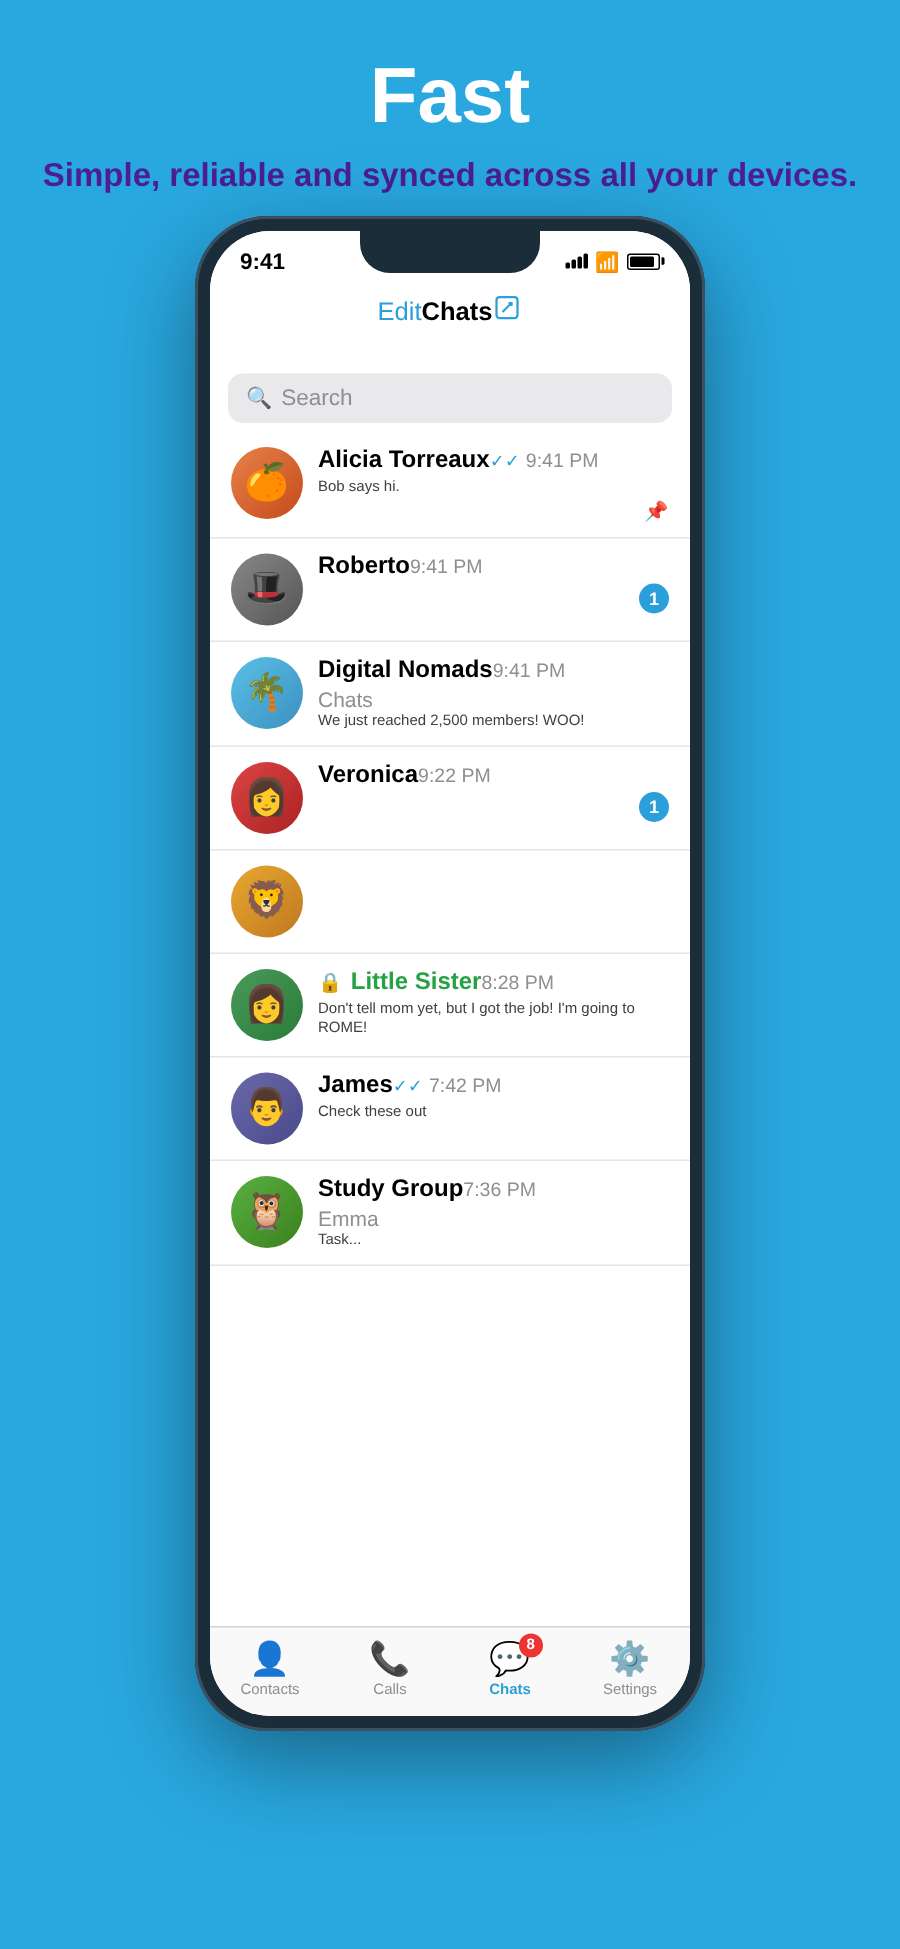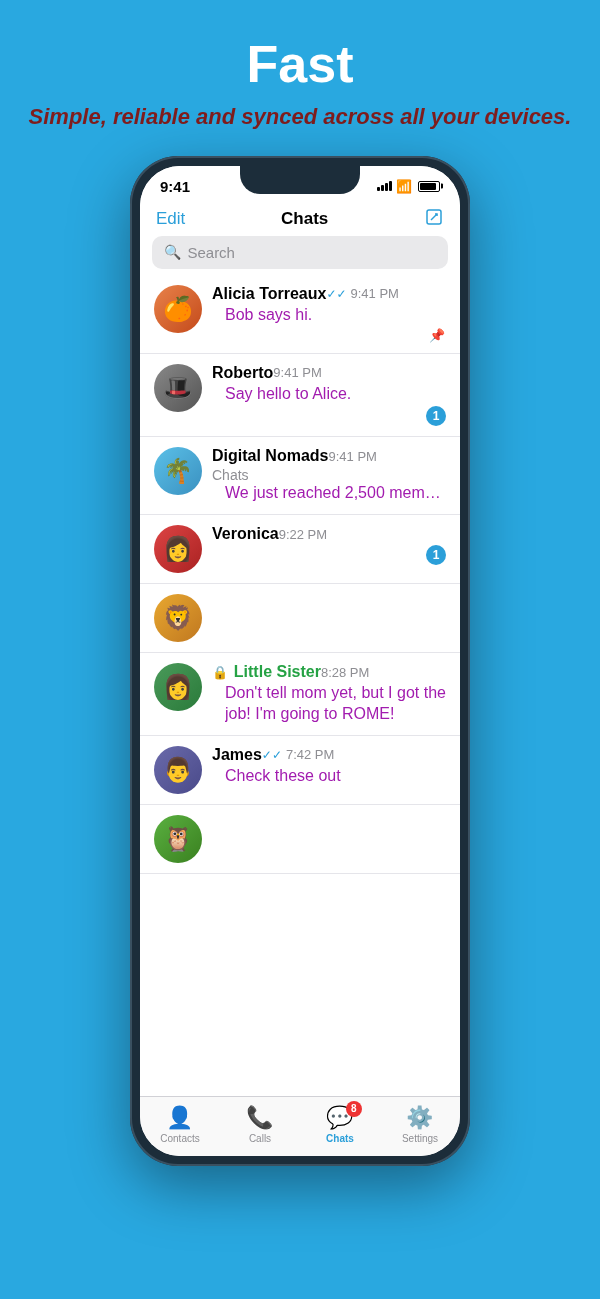--- a/index.html
+++ b/index.html
@@ -10,36 +10,35 @@
       font-family: -apple-system, BlinkMacSystemFont, 'Helvetica Neue', sans-serif;
       overflow: hidden;
       display: flex;
       flex-direction: column;
       align-items: center;
     }
 
     
     .hero {
       text-align: center;
-      padding: 36px 20px 24px;
+      padding: 36px 20px 12px;
       color: white;
     }
     .hero-title {
       font-size: 52px;
       font-weight: 900;
       color: white;
       line-height: 1.1;
       margin-bottom: 10px;
     }
     .hero-sub {
       font-size: 22px;
       font-weight: 700;
-      color: #7f1d1d;
+      color: #4c1d95;
       line-height: 1.3;
-      font-style: italic;
     }
 
     
     .phone-frame {
       width: 340px;
       height: 1010px;
       background: #1c2d3a;
       border-radius: 48px;
       padding: 10px;
       box-shadow: 0 20px 60px rgba(0,0,0,0.4), inset 0 0 0 2px #3a5060;
@@ -125,23 +124,23 @@
     .battery-fill {
       width: 90%;
       height: 100%;
       background: #000;
       border-radius: 1px;
     }
 
     
     .chat-header {
       display: flex;
-      justify-content: space-between;
-      align-items: center;
-      padding: 8px 16px 4px;
+      justify-content: center;
+      align-items: center;
+      padding: 8px 16px 28px;
       background: white;
     }
     .header-edit {
       color: #2b9fd9;
       font-size: 17px;
       font-weight: 400;
     }
     .header-title {
       font-size: 17px;
       font-weight: 700;
@@ -218,27 +217,26 @@
       font-size: 16px;
       font-weight: 600;
       color: #000;
     }
     .chat-name.green { color: #25a244; }
     .chat-time {
       font-size: 13px;
       color: #8e8e93;
     }
     .chat-msg {
-      font-size: 16px;
-      color: #a21caf;
+      font-size: 10px;
+      color: #404040;
       white-space: nowrap;
       overflow: hidden;
       text-overflow: ellipsis;
       line-height: 1.3;
-      margin-left: 13px;
     }
     .chat-msg.two-line {
       white-space: normal;
       display: -webkit-box;
       -webkit-line-clamp: 2;
       -webkit-box-orient: vertical;
       overflow: hidden;
     }
     .chat-sender {
       font-size: 14px;
@@ -387,21 +385,20 @@
         </div>
         <div class="chat-item">
           <div class="avatar avatar-roberto" style="font-size: 24px;">🎩</div>
           <div class="chat-content">
             <div class="chat-top">
               <span class="chat-name">Roberto</span>
               <div style="display: flex; align-items: center; gap: 2px;">
                 <span class="chat-time">9:41 PM</span>
               </div>
             </div>
-            <div class="chat-msg">Say hello to Alice.</div>
             <div class="chat-bottom">
               <div class="badge">1</div>
             </div>
           </div>
         </div>
         <div class="chat-item">
           <div class="avatar avatar-nomads" style="font-size: 24px;">🌴</div>
           <div class="chat-content">
             <div class="chat-top">
               <span class="chat-name">Digital Nomads</span>
@@ -450,20 +447,30 @@
               <div style="display: flex; align-items: center; gap: 2px;">
                 <span class="read-ticks">✓✓</span>
                 <span class="chat-time">7:42 PM</span>
               </div>
             </div>
             <div class="chat-msg">Check these out</div>
           </div>
         </div>
         <div class="chat-item">
           <div class="avatar avatar-study" style="font-size: 24px;">🦉</div>
+          <div class="chat-content">
+            <div class="chat-top">
+              <span class="chat-name">Study Group</span>
+              <div style="display: flex; align-items: center; gap: 2px;">
+                <span class="chat-time">7:36 PM</span>
+              </div>
+            </div>
+            <div class="chat-sender">Emma</div>
+            <div class="chat-msg">Task...</div>
+          </div>
         </div>
       </div>
 
     <div class="tab-bar" id="tab-bar-container">
     <div class="tab-item">
           <div class="tab-badge-wrap">
             <span class="tab-icon">👤</span>
           </div>
           <span class="tab-label">Contacts</span>
         </div>

